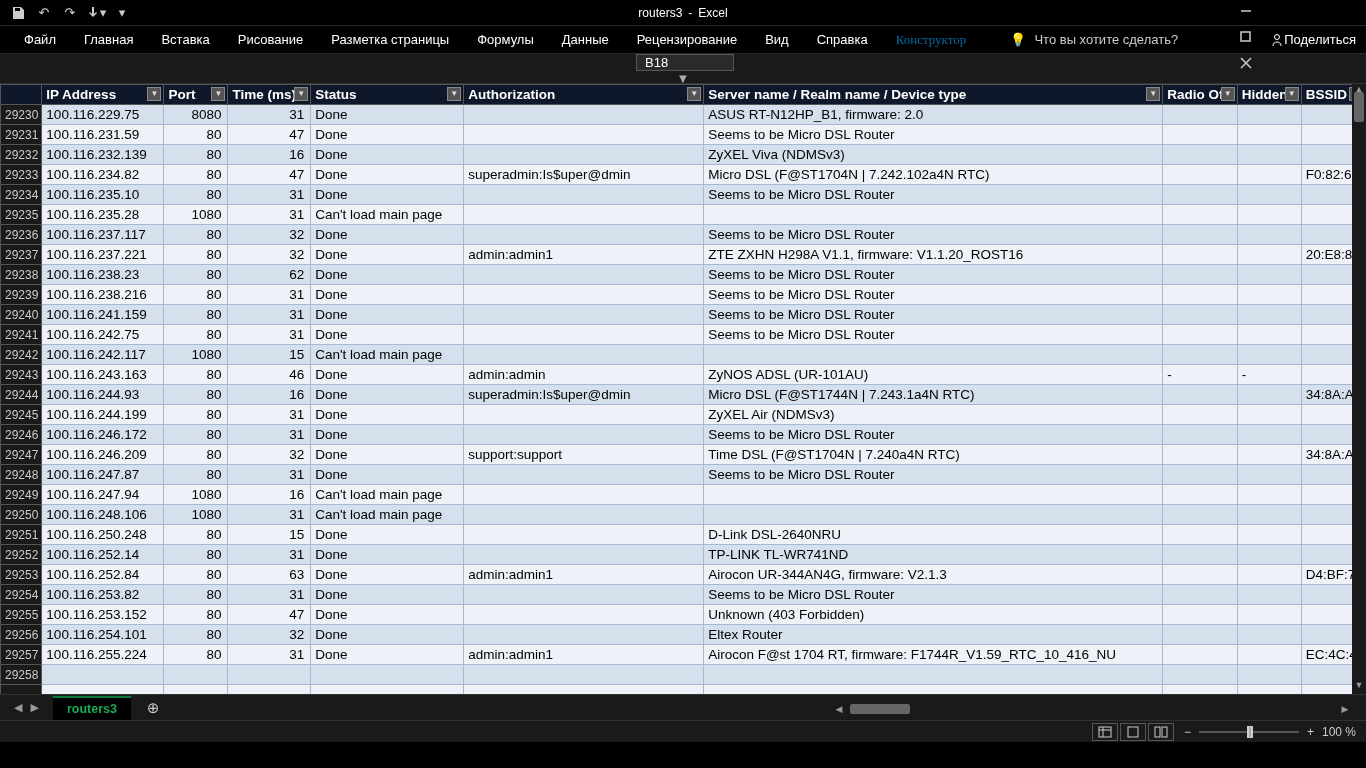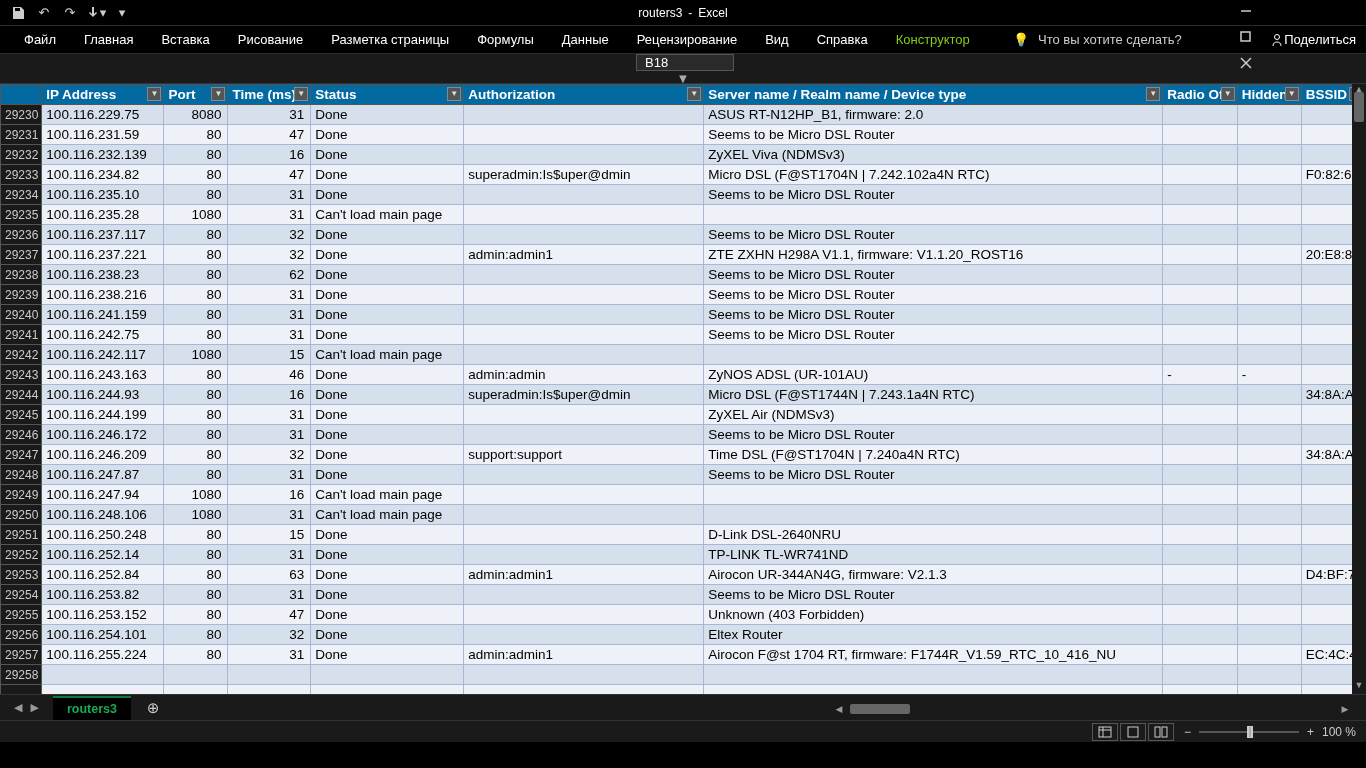--- a/index.html
+++ b/index.html
@@ -10,39 +10,39 @@
 .titlebar-left { display: flex; align-items: center; gap: 2px; padding-left: 6px; }
 .tb-btn { width: 24px; height: 22px; display: flex; align-items: center; justify-content: center; color: #ccc; font-size: 13px; }
 .titlebar-center { position: absolute; left: 50%; transform: translateX(-50%); display: flex; align-items: center; gap: 6px; font-size: 12px; }
 .titlebar-right { margin-left: auto; display: flex; align-items: center; flex-direction: column; }
 .tools-tab { background: #1a1a1a; padding: 4px 14px; font-size: 12px; color: #aaa; margin-right: 100px; }
 .win-btn { width: 46px; height: 26px; display: flex; align-items: center; justify-content: center; color: #ccc; }
 
 
 .ribbon-tabs { height: 28px; background: #000; display: flex; align-items: center; padding: 0 10px; gap: 0; border-bottom: 1px solid #2a2a2a; }
 .rtab { padding: 6px 14px; font-size: 13px; color: #fff; white-space: nowrap; }
-.rtab.muted { color: #84cc16; }
+.rtab.muted { color: #0369a1; font-family: Liberation Serif, serif; }
 .tell-me { display: flex; align-items: center; gap: 8px; margin-left: 30px; color: #ccc; }
 .share-btn { margin-left: auto; display: flex; align-items: center; color: #fff; font-size: 13px; }
 
 
 .fbar { height: 30px; background: #1a1a1a; display: flex; align-items: center; border-bottom: 1px solid #333; flex-direction: column; }
 .name-box { width: 98px; height: 24px; background: #2a2a2a; border: 1px solid #555; display: flex; align-items: center; padding: 0 8px; margin-left: 4px; font-size: 13px; color: #fff; }
 .name-dd { width: 18px; text-align: center; color: #aaa; }
 .fb-sep { width: 1px; height: 20px; background: #444; margin: 0 6px; }
 .fb-icons { display: flex; gap: 14px; color: #999; padding: 0 8px; }
 .fb-input { flex: 1; padding: 0 10px; color: #fff; font-size: 13px; }
 
 
 .sheet { height: 610px; overflow: hidden; position: relative; background: #000; }
 table { border-collapse: collapse; table-layout: fixed; width: 100%; }
 th, td { border: 1px solid #888; font-size: 13.5px; padding: 0 4px; height: 20px; overflow: hidden; white-space: nowrap; text-overflow: clip; }
 .rownum-col { width: 40px; }
 .rownum { background: #1a1a1a; color: #ccc; text-align: right; padding-right: 12px; font-size: 12px; border-color: #555; }
-.colhead-row th { background: #0369a1; color: #fff; text-align: left; padding-left: 4px; position: relative; height: 20px; border-color: #555; }
+.colhead-row th { background: #0f172a; color: #fff; text-align: left; padding-left: 4px; position: relative; height: 20px; border-color: #555; }
 .filter-btn { position: absolute; right: 2px; top: 2px; width: 14px; height: 14px; background: #555; border: 1px solid #888; font-size: 8px; line-height: 12px; text-align: center; color: #ddd; }
 .sel-corner { background: #1a1a1a; border-color: #555; }
 tbody tr:nth-child(odd) td.cell { background: #d6dfec; color: #000; }
 tbody tr:nth-child(even) td.cell { background: #eef2f8; color: #000; }
 td.cell { border-color: #a6b8d4; }
 .num { text-align: right; padding-right: 6px; }
 .vscroll { position: absolute; right: 0; top: 0; bottom: 0; width: 14px; background: #1a1a1a; }
 .vthumb { position: absolute; right: 2px; width: 10px; height: 30px; background: #666; top: 8px; border-radius: 2px; }
 
 

